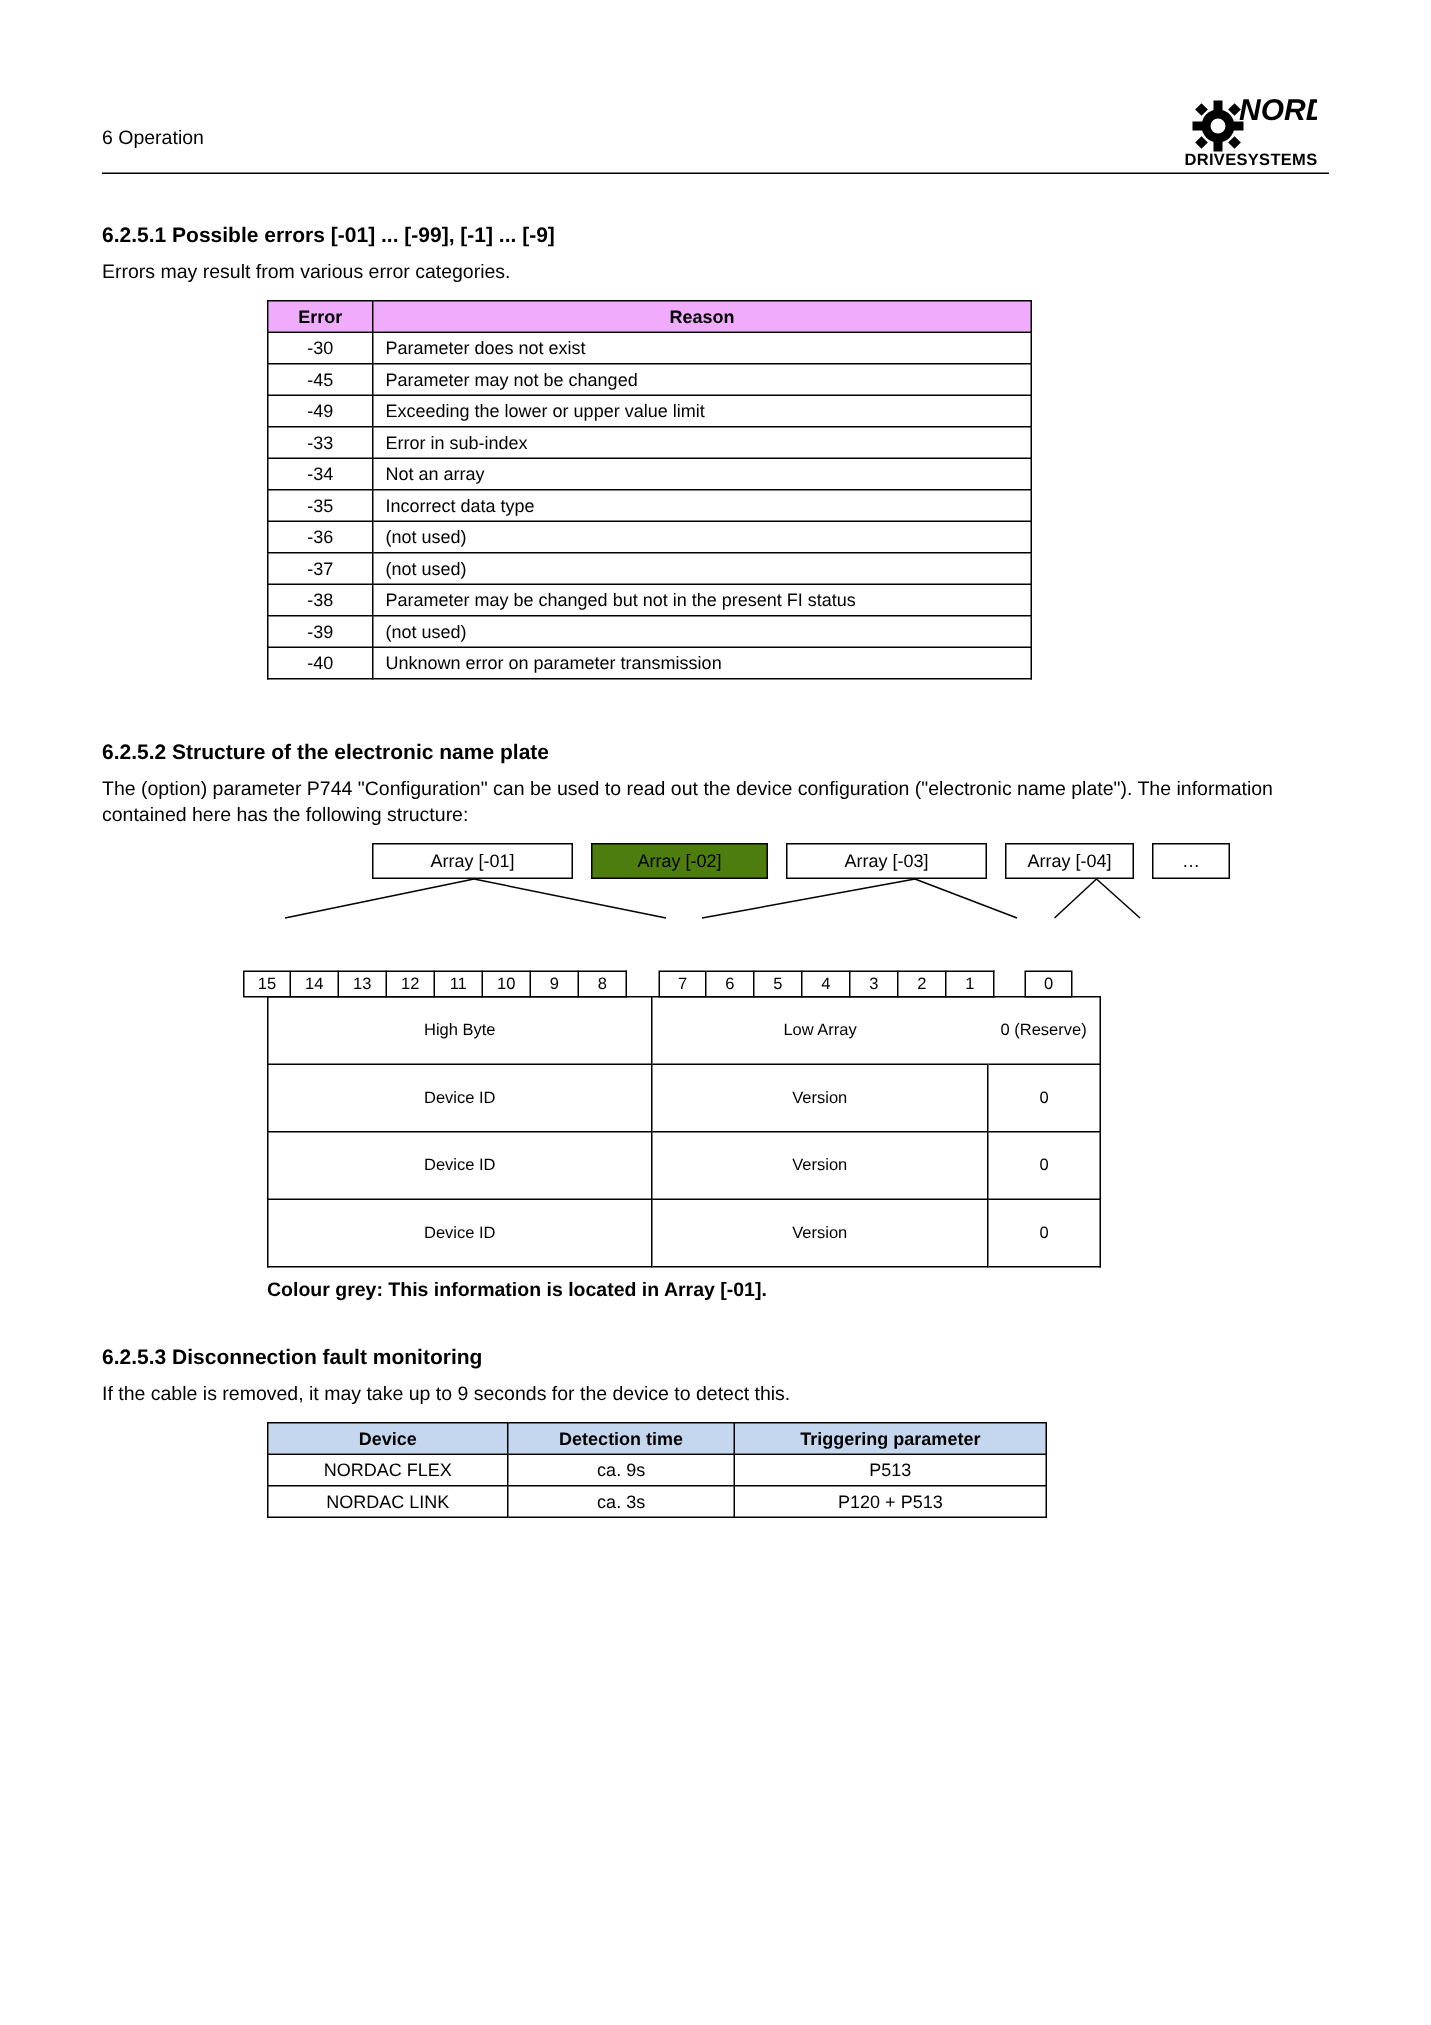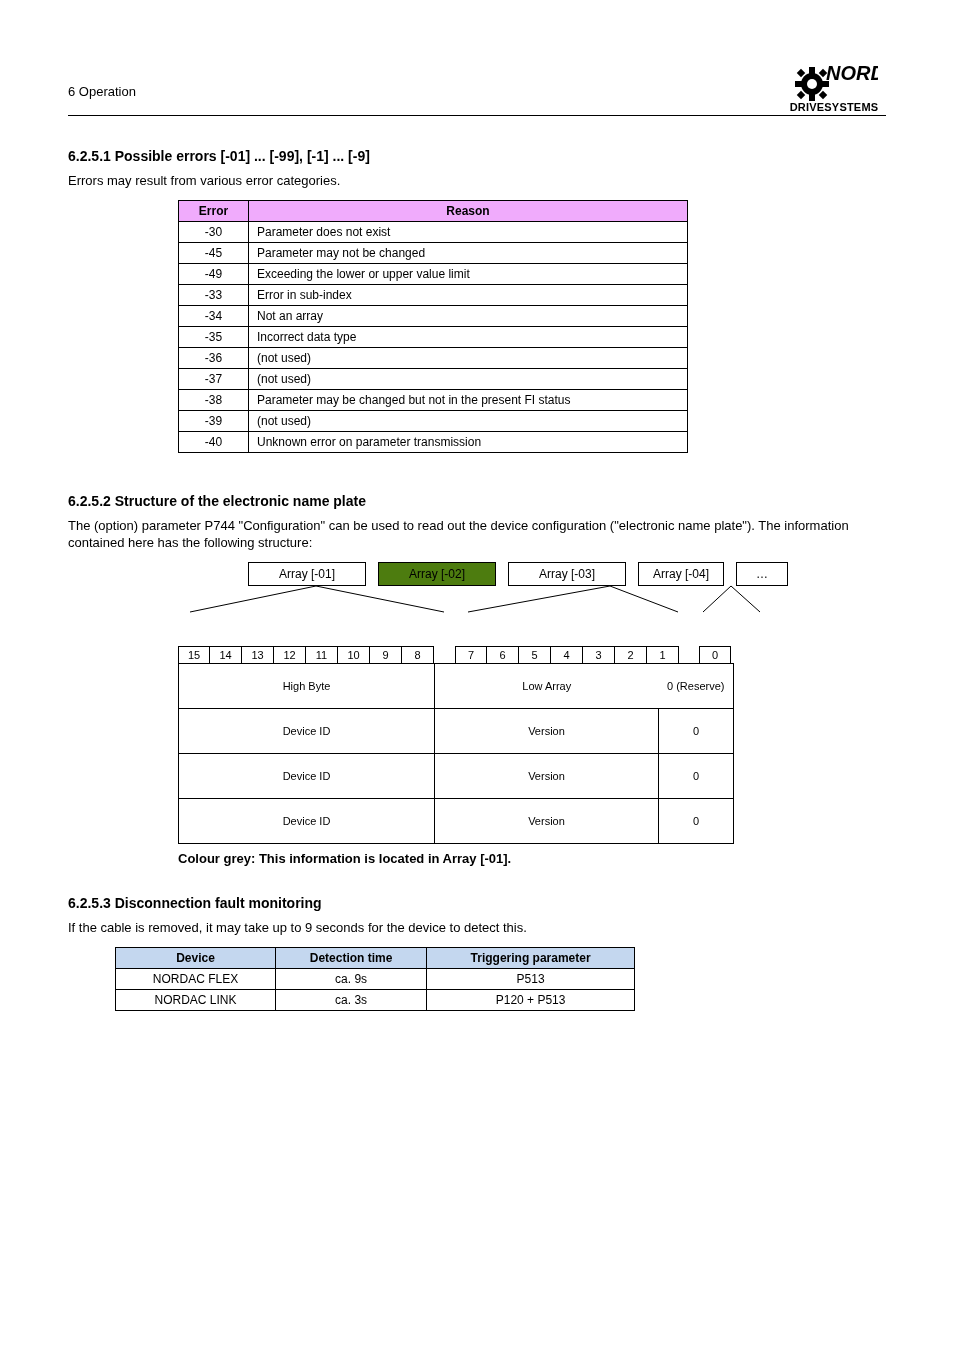--- a/index.html
+++ b/index.html
@@ -76,29 +76,29 @@
     display: flex;
     gap: 12px;
     margin-left: 140px;
   }
   .struct-box {
     border: 1px solid #000;
     text-align: center;
     font-size: 12px;
     padding: 4px 0;
   }
-  .wb { width: 118px; }
+  .wb { width: 134px; }
   .wb-grey { width: 118px; background: #4d7c0f; }
   .wb-sm { width: 86px; }
   .wb-xs { width: 52px; }
 
   .byteindex {
     display: flex;
     margin-top: 28px;
-    margin-left: 70px;
+    margin-left: 54px;
     gap: 0;
   }
   .byteindex .cell {
     border: 1px solid #000;
     border-left: none;
     width: 32px;
     font-size: 11px;
     text-align: center;
     line-height: 16px;
   }
@@ -120,21 +120,21 @@
   }
   .col256 { width: 256px; }
   .col224 { width: 224px; }
   .col75  { width: 75px; }
 
   .svg-connectors { margin-left:70px; margin-top:-2px; }
 
   
   .fault-table {
     width: 520px;
-    margin-left: 47px;
+    margin-left: 110px;
     margin-bottom: 30px;
   }
   .fault-table th { background: #c4d7ef; }
   .fault-table td, .fault-table th { text-align: center; }
   .fault-table td:first-child, .fault-table th:first-child { width: 160px; }
 
   .footer {
     display: flex;
     justify-content: space-between;
     font-size: 12px;

